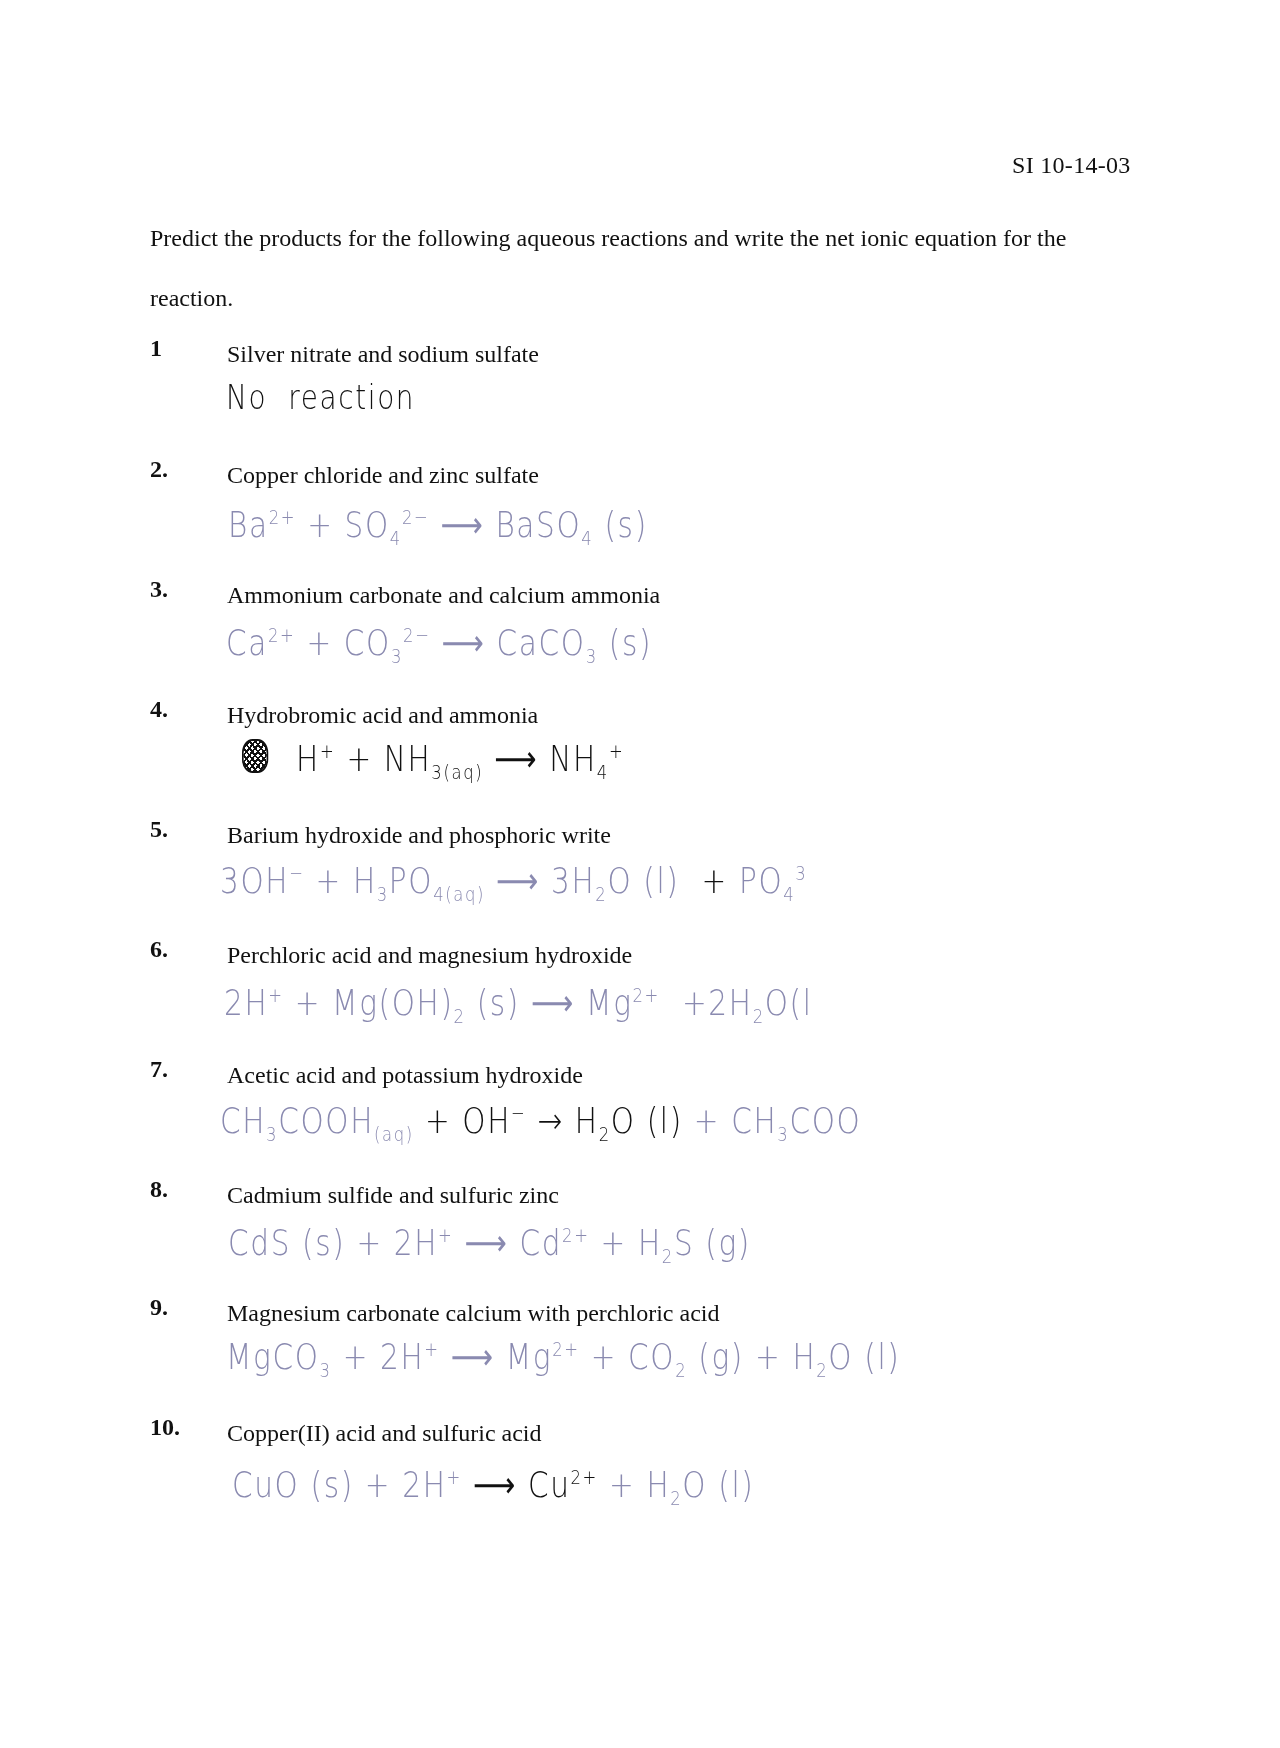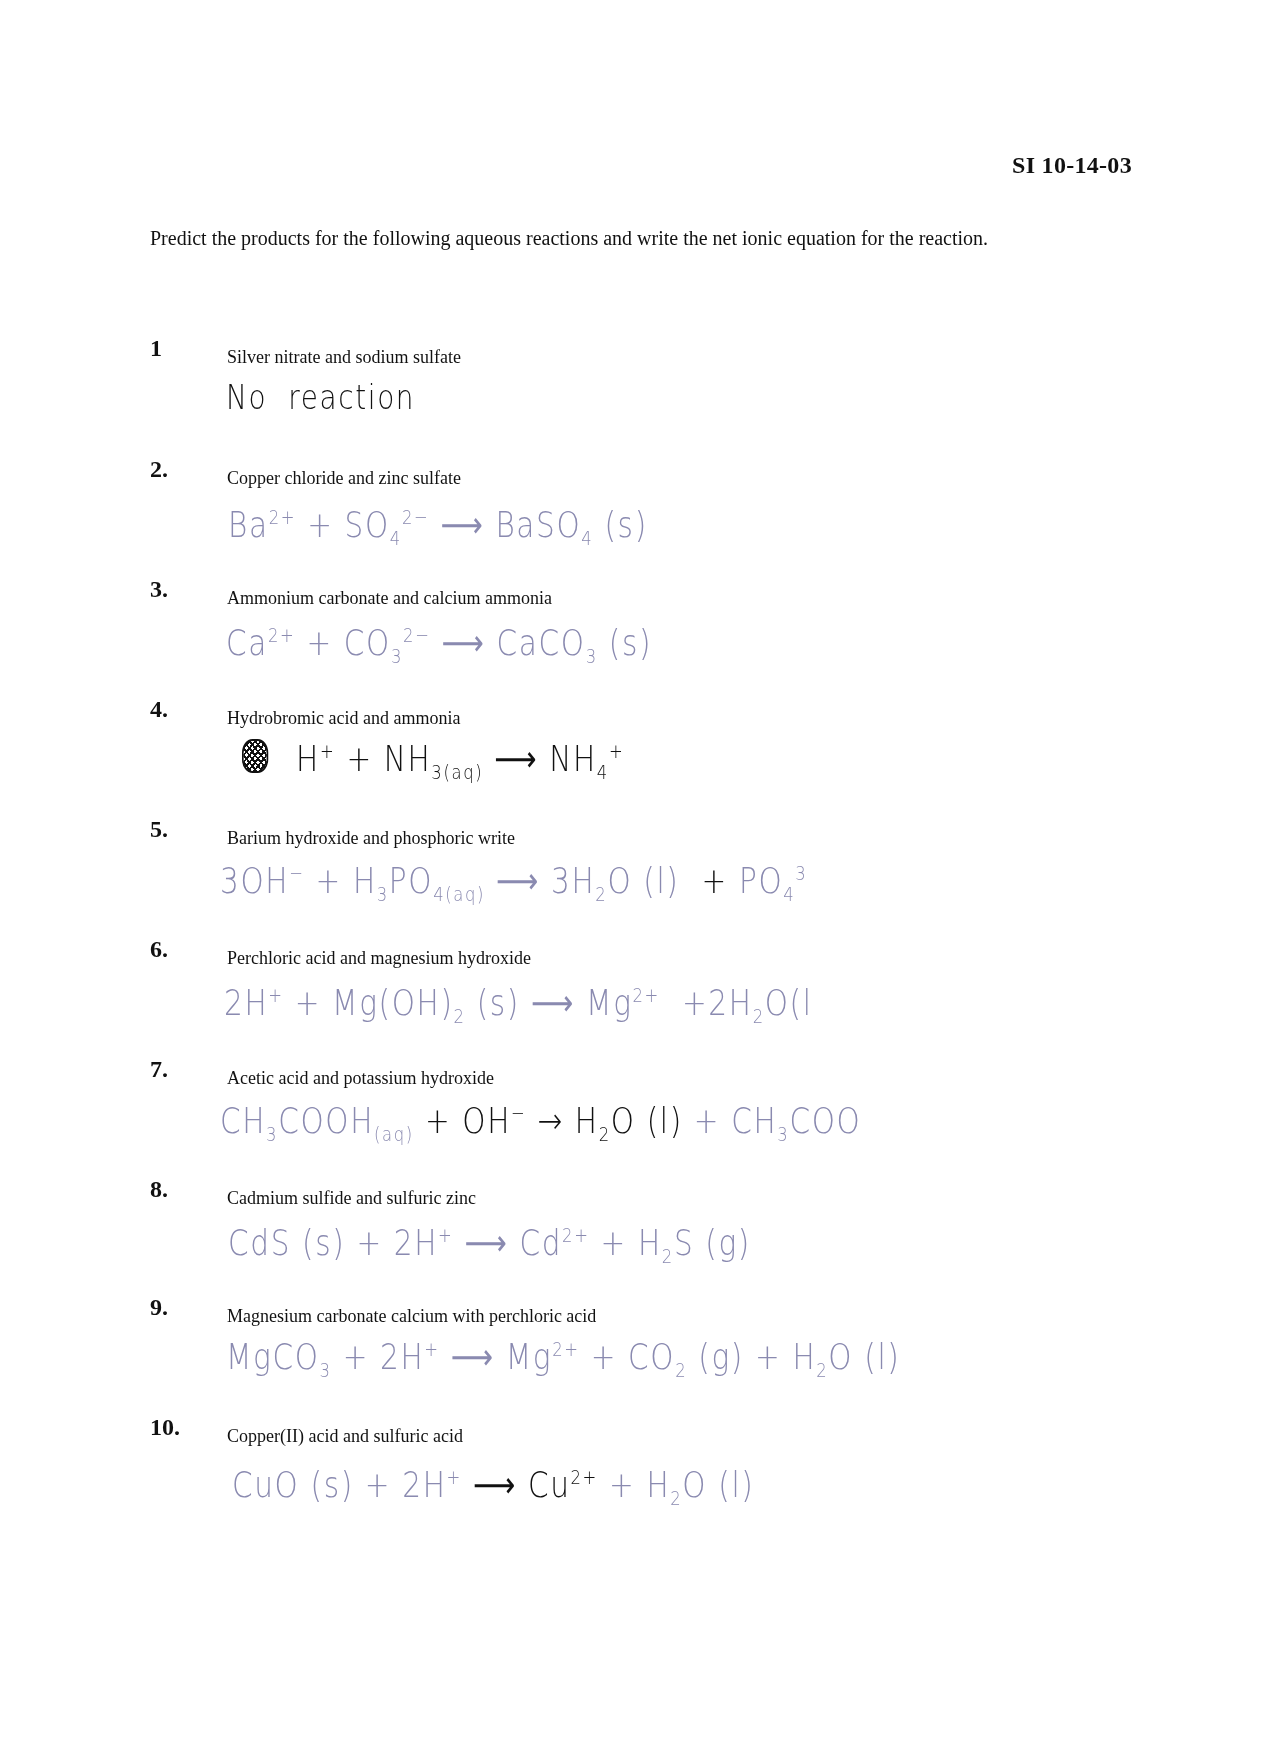--- a/index.html
+++ b/index.html
@@ -13,48 +13,48 @@
       position: relative;
       overflow: hidden;
       font-family: "Liberation Serif", serif;
       color: #111111;
     }
     .doc-id {
       position: absolute;
       top: 152px;
       left: 1012px;
       font-size: 24px;
-      font-weight: bold;
+      font-weight: normal;
       letter-spacing: 0.3px;
     }
     .instructions {
       position: absolute;
       top: 208px;
       left: 150px;
       width: 1000px;
-      font-size: 20px;
+      font-size: 24px;
       line-height: 60px;
     }
     .question {
       position: absolute;
       left: 150px;
       width: 1000px;
     }
     .q-num {
       position: absolute;
       left: 0;
       top: 0;
       font-size: 24px;
       font-weight: bold;
     }
     .q-text {
       position: absolute;
       left: 77px;
-      top: 12px;
-      font-size: 18px;
+      top: 6px;
+      font-size: 24px;
       white-space: nowrap;
     }
     .answer {
       position: absolute;
       left: 72px;
       top: 40px;
       font-family: "DejaVu Sans", sans-serif;
       font-weight: 200;
       font-size: 36px;
       white-space: nowrap;

